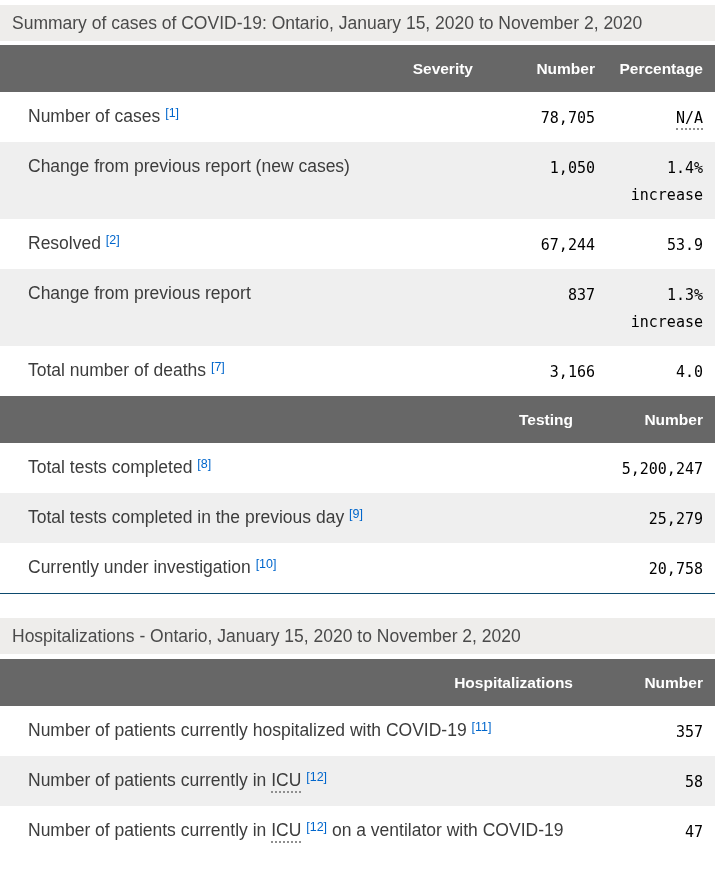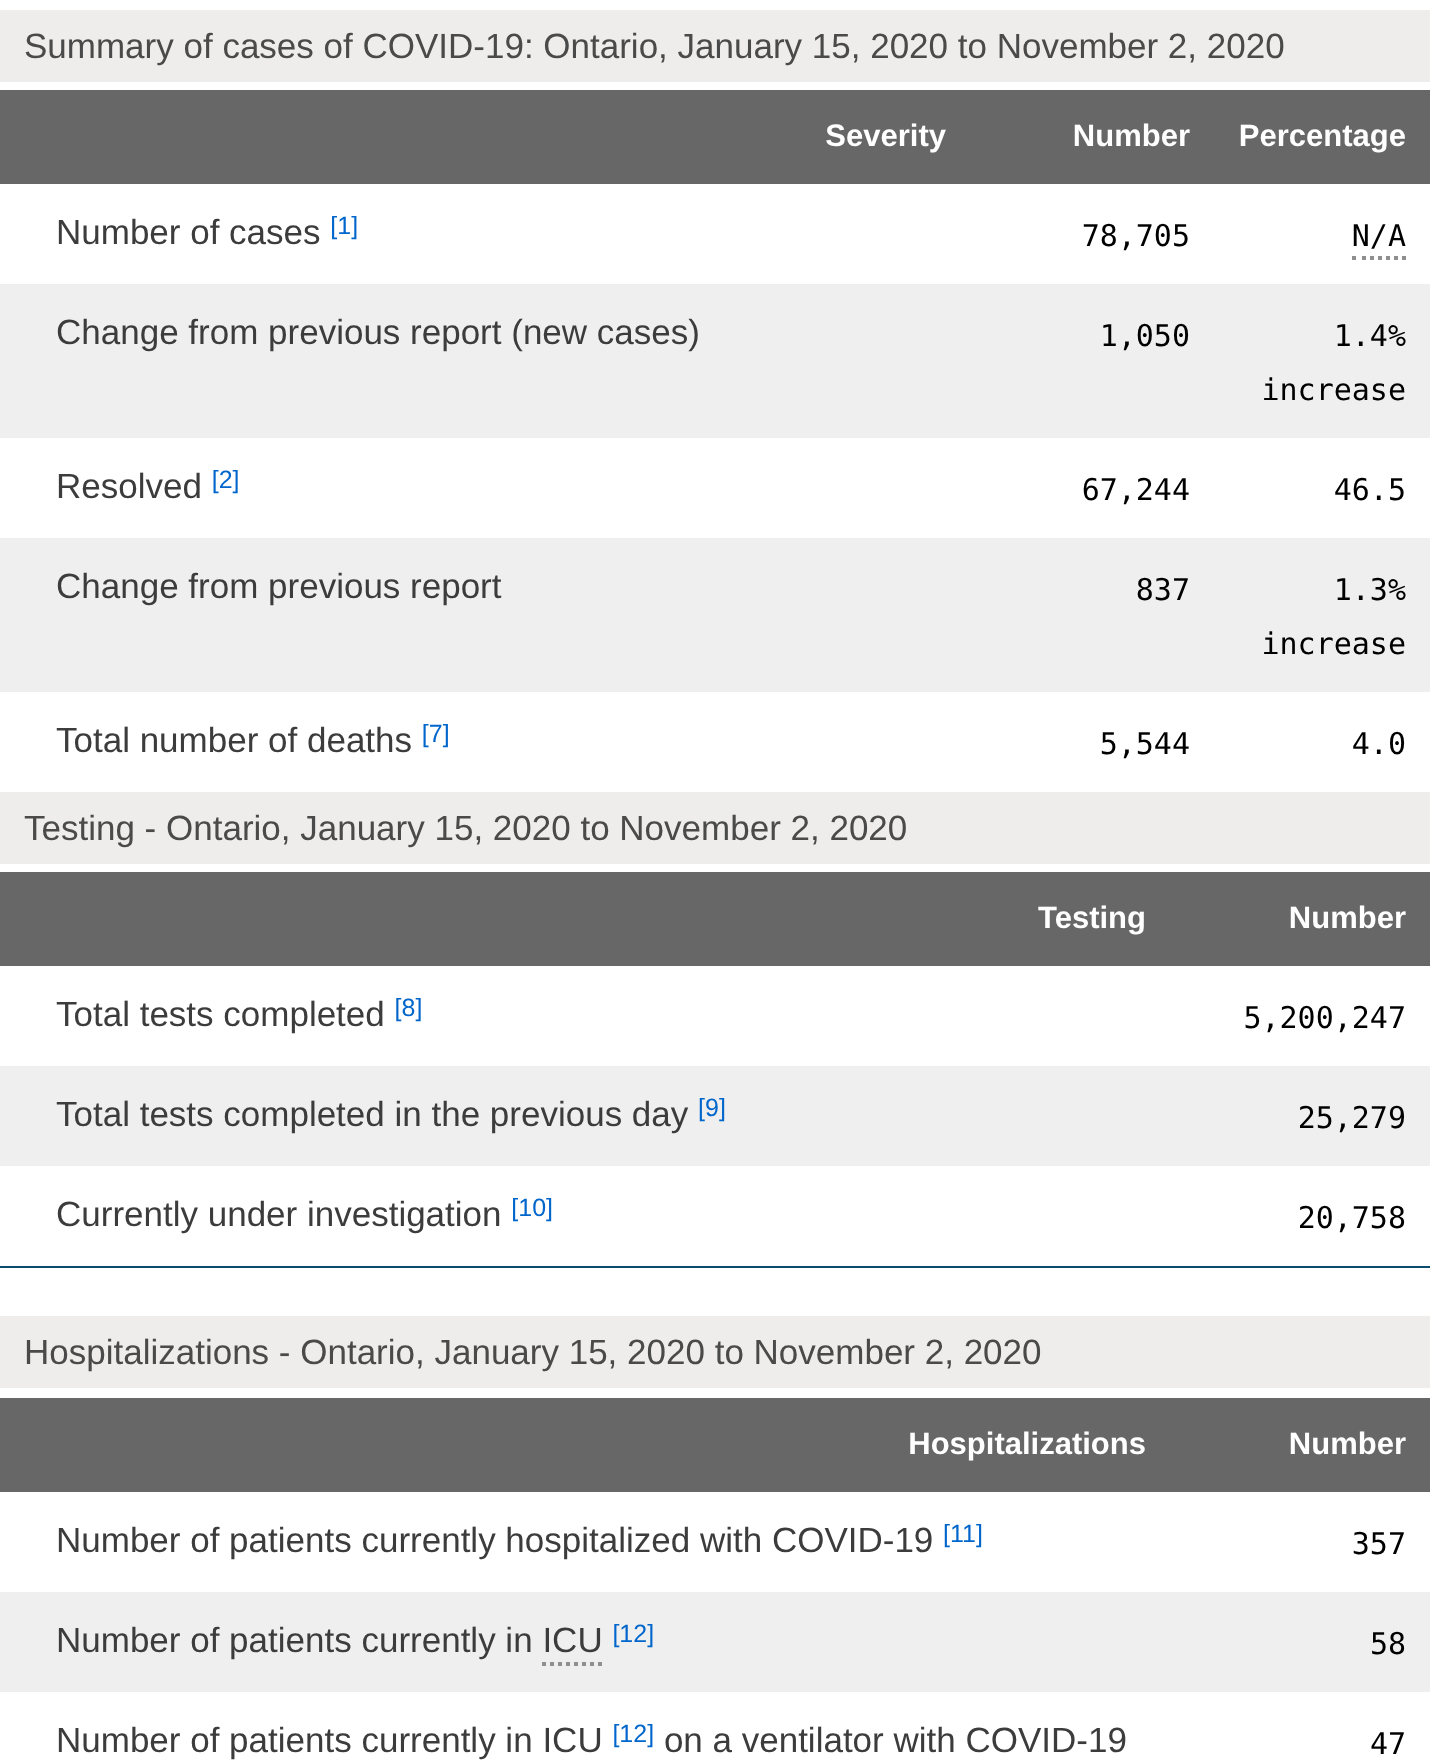--- a/index.html
+++ b/index.html
@@ -120,44 +120,43 @@
           <div>1.4%</div>
           <div class="qual">increase</div>
         </td>
       </tr>
       <tr>
         <td class="label">
           <span>Resolved</span>
           <a class="fn" href="#">[2]</a>
         </td>
         <td class="num">67,244</td>
-        <td class="pct">46.5</td>
+        <td class="pct">53.9</td>
       </tr>
       <tr class="alt">
         <td class="label">
           <span>Change from previous report</span>
         </td>
         <td class="num">837</td>
         <td class="pct">
           <div>1.3%</div>
           <div class="qual">increase</div>
         </td>
       </tr>
       <tr>
         <td class="label">
           <span>Total number of deaths</span>
           <a class="fn" href="#">[7]</a>
         </td>
-        <td class="num">5,544</td>
+        <td class="num">3,166</td>
         <td class="pct">4.0</td>
       </tr>
     </tbody>
   </table>
 
-  <h2 class="section-heading">Testing - Ontario, January 15, 2020 to November 2, 2020</h2>
 
   <table class="data-table border-end">
     <colgroup>
         <col>
         <col style="width:130px">
       </colgroup>
     <thead>
       <tr>
         <th>Testing</th>
         <th class="th-num-end">Number</th>

